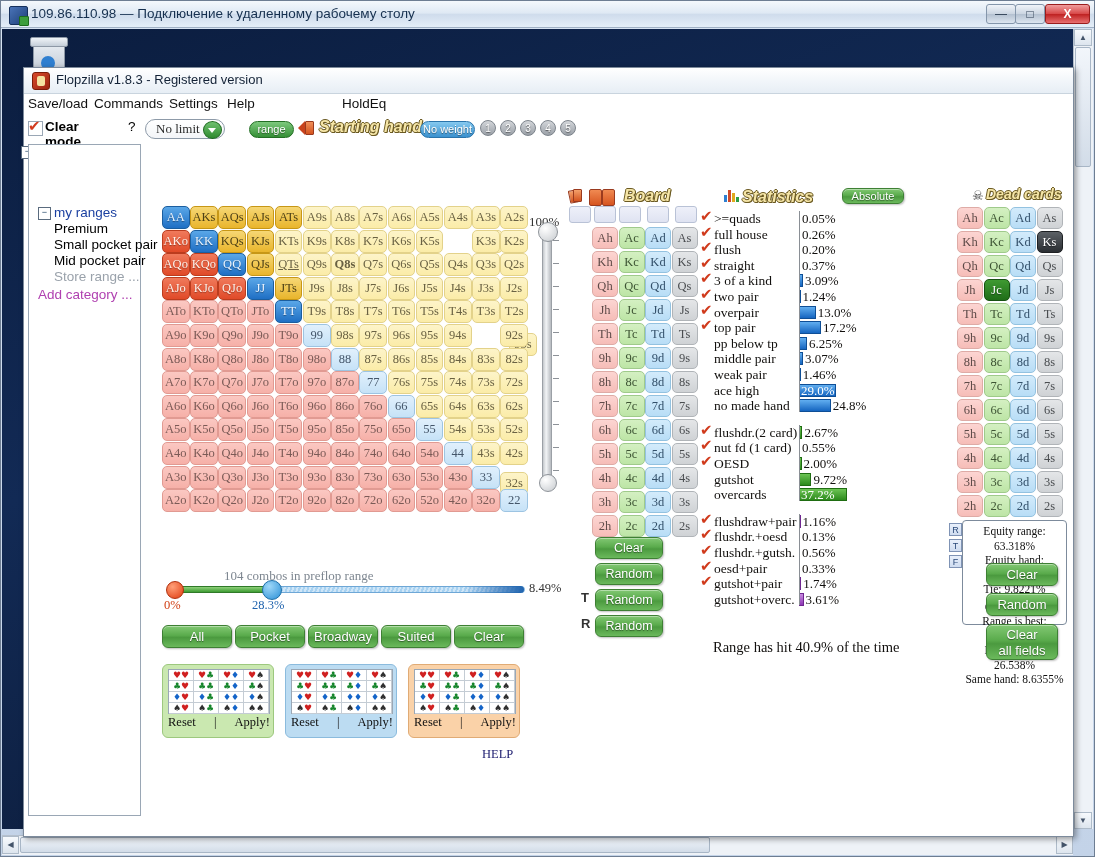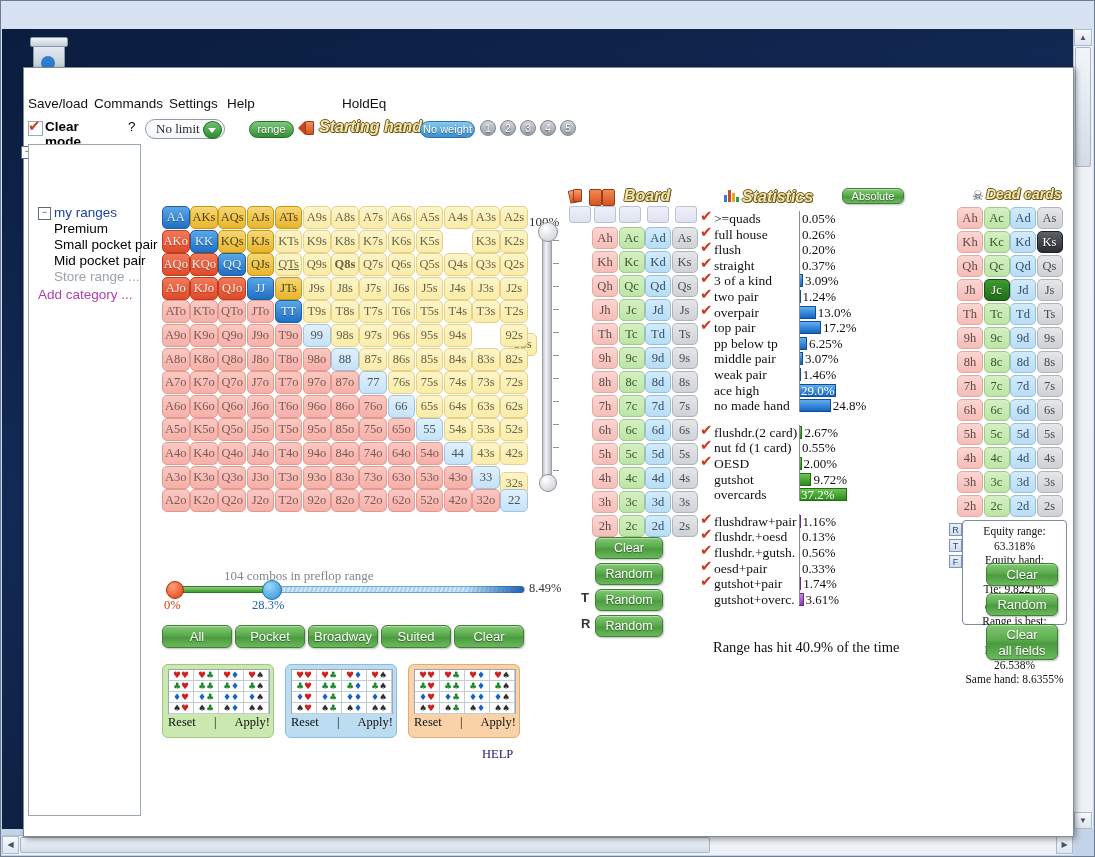--- a/index.html
+++ b/index.html
@@ -231,20 +231,27 @@
 
   #help-lnk{position:absolute;left:458px;top:679px;font-size:12.5px;color:#1b1b6e;}
   .tlab{position:absolute;font-family:"Liberation Sans",sans-serif;font-weight:bold;font-size:13px;
       color:#333;text-shadow:0 1px 0 #fff;}
 </style>
 </head>
 <body>
 
 <div id="rdp-window">
 
+  <div id="rdp-titlebar">
+    <div id="rdp-icon"></div>
+    <div id="rdp-title-text">109.86.110.98 — Подключение к удаленному рабочему столу</div>
+    <div class="win-btn" id="btn-min">—</div>
+    <div class="win-btn" id="btn-max">□</div>
+    <div class="win-btn" id="btn-close">X</div>
+  </div>
 
   <div id="rdp-desktop">
     <div id="recycle-bin">
       <div class="body"></div>
         <div class="lid"></div>
         <div class="mark"></div>
     </div>
   </div>
 
   <div id="rdp-vscroll">
@@ -253,20 +260,24 @@
     <div class="sb-arrow" style="left:0;bottom:0;width:18px;height:17px;line-height:15px;">▼</div>
   </div>
   <div id="rdp-hscroll">
     <div class="sb-arrow" style="left:0;top:0;width:17px;height:18px;line-height:16px;">◀</div>
     <div class="sb-thumb" style="left:18px;top:1px;width:690px;height:16px;"></div>
     <div class="sb-arrow" style="right:0;top:0;width:17px;height:18px;line-height:16px;">▶</div>
   </div>
 
   <div id="app">
 
+    <div id="app-titlebar">
+      <div id="app-icon"></div>
+      <div id="app-title-text">Flopzilla v1.8.3 - Registered version</div>
+    </div>
 
     <div id="menubar">
       <div class="menu-item" style="left:4px;">Save/load</div>
       <div class="menu-item" style="left:70px;">Commands</div>
       <div class="menu-item" style="left:145px;">Settings</div>
       <div class="menu-item" style="left:203px;">Help</div>
       <div class="menu-item" style="left:318px;">HoldEq</div>
     </div>
 
     <div id="topstrip">

